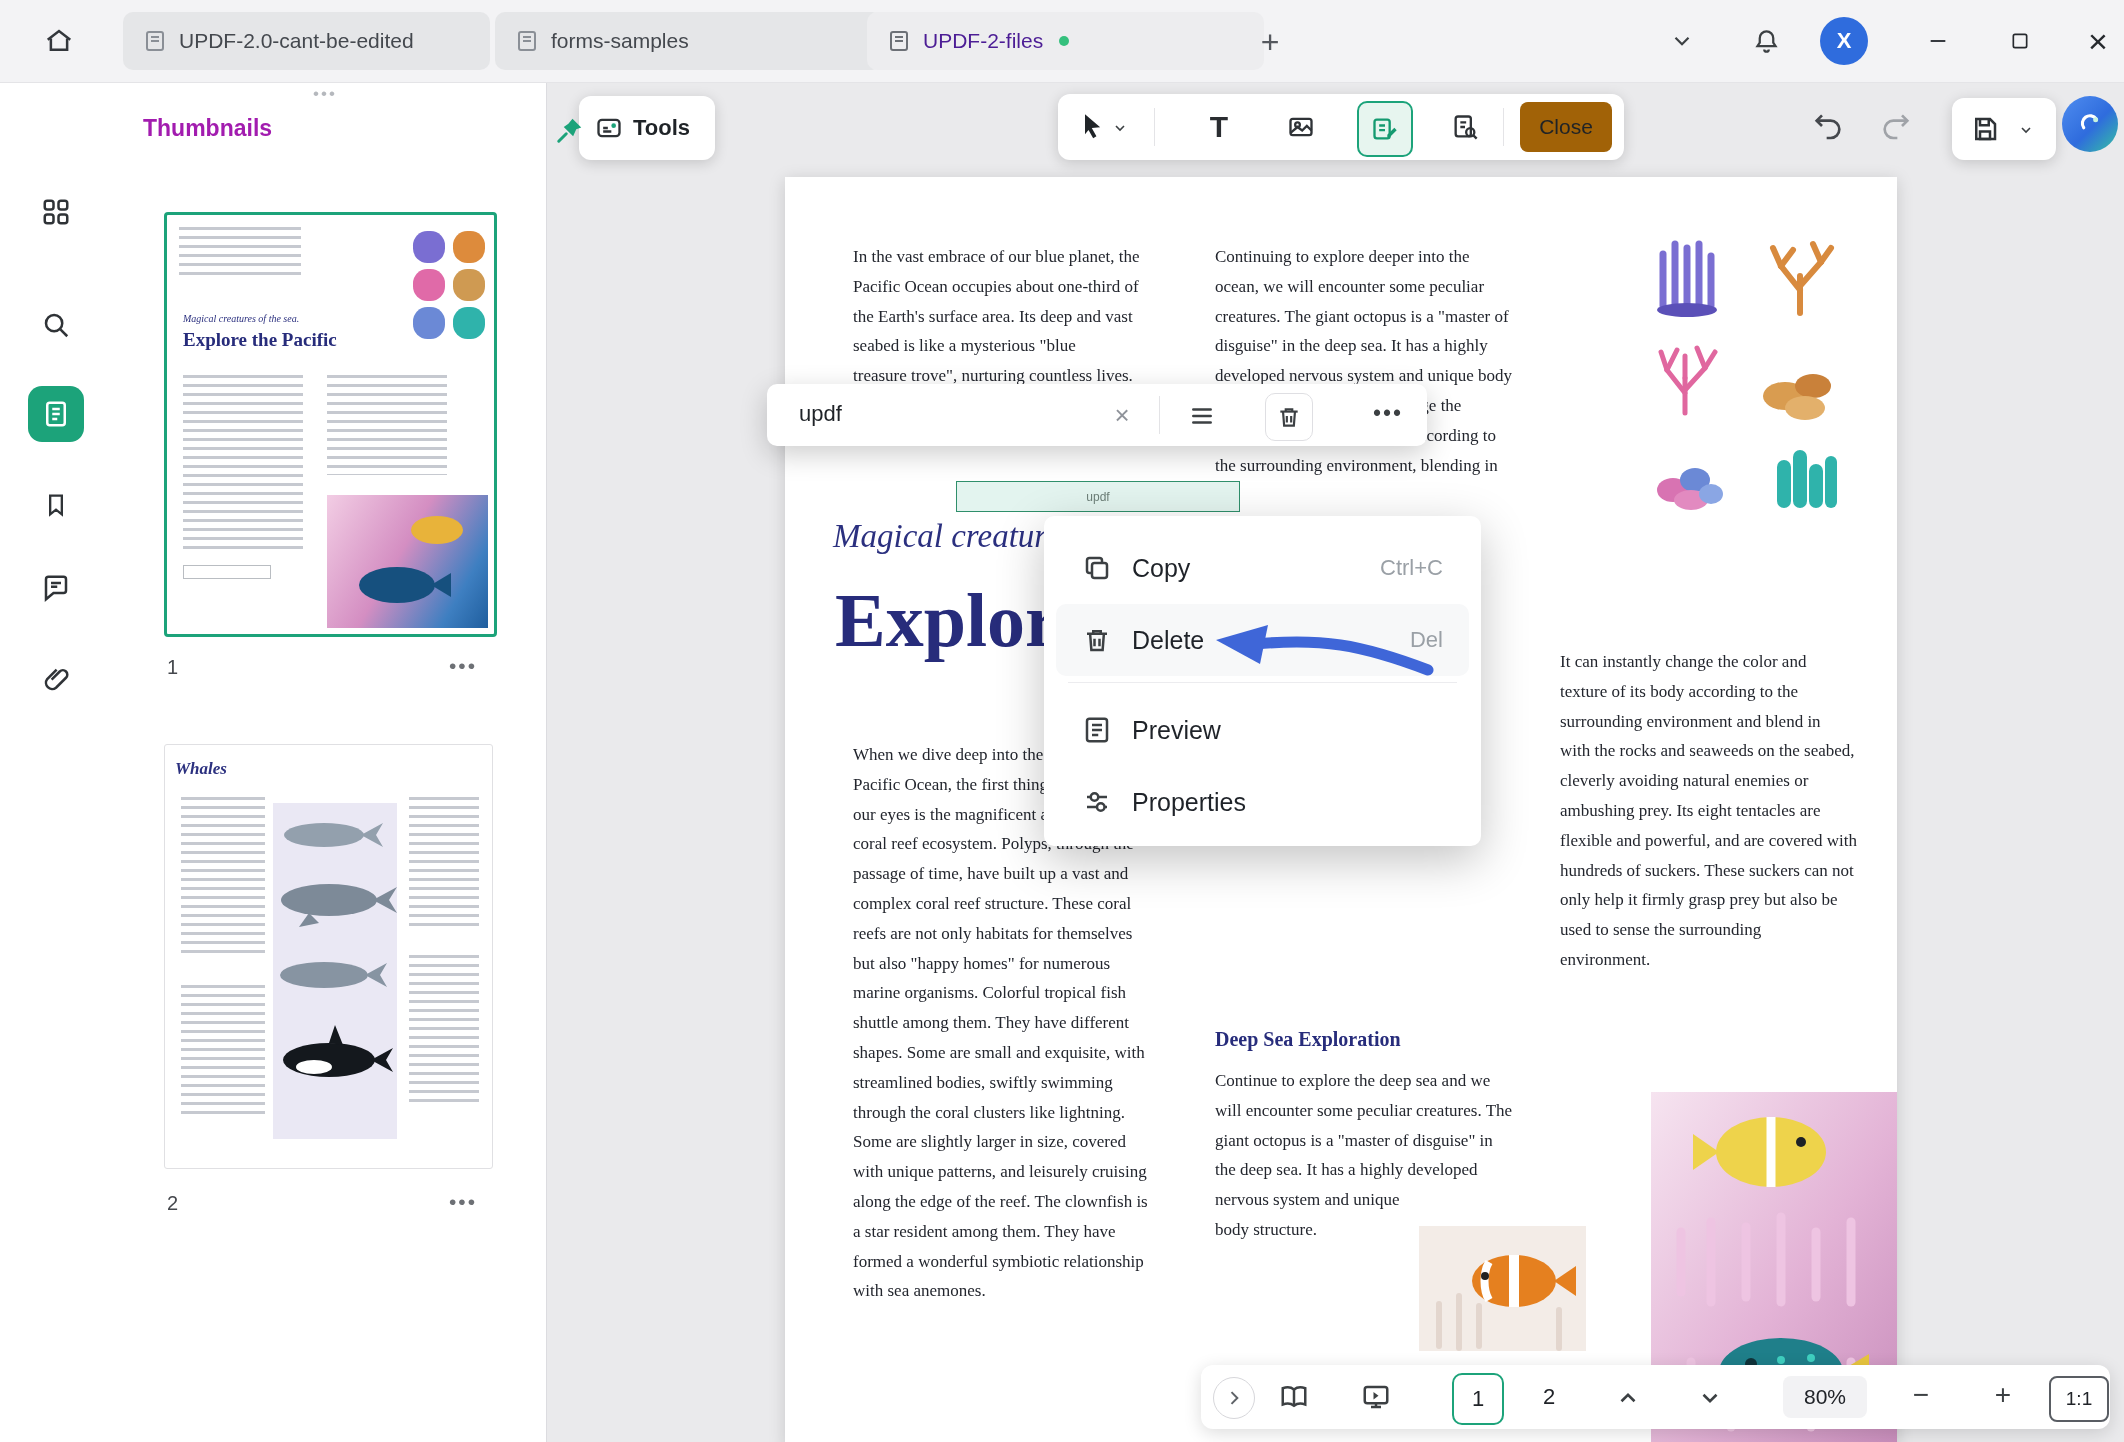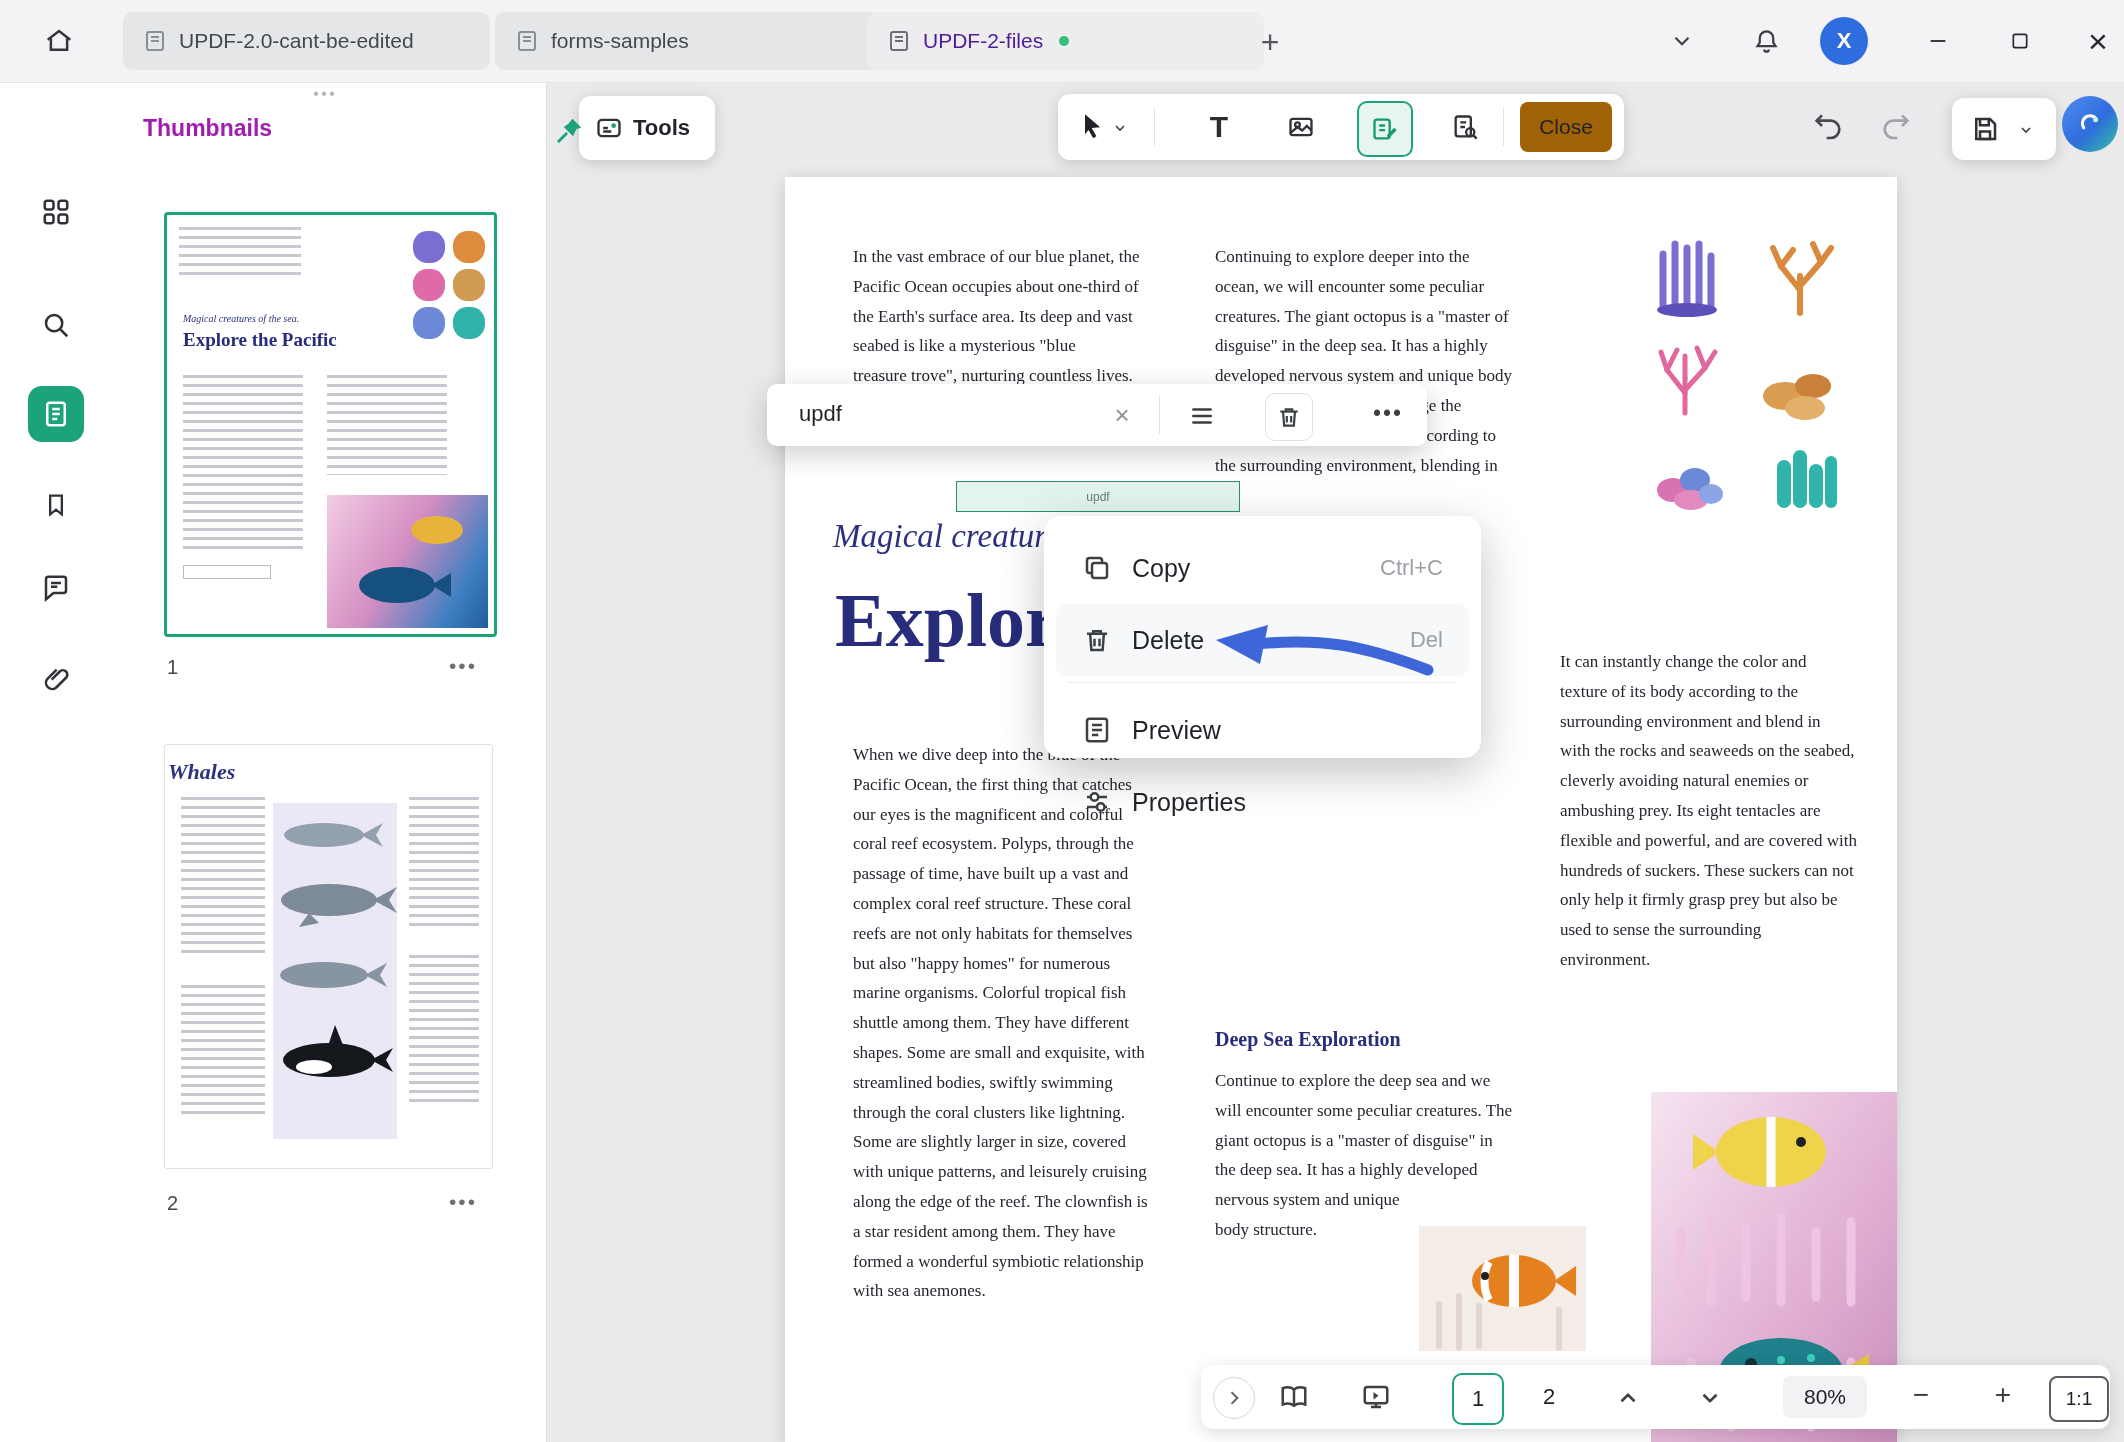--- a/index.html
+++ b/index.html
@@ -45,21 +45,21 @@
   .closebtn{position:absolute;left:462px;top:8px;width:92px;height:50px;background:#a16207;border-radius:8px;display:flex;align-items:center;justify-content:center;font-size:21px;color:#1f2327}
   
   .searchbox{position:absolute;left:767px;top:384px;width:660px;height:62px;background:#fff;border-radius:10px;box-shadow:0 8px 28px rgba(0,0,0,.2);z-index:15}
   .sval{position:absolute;left:32px;top:17px;font-size:22px;color:#1f2328}
   .sclear{position:absolute;left:338px;top:14px;width:34px;height:34px;display:flex;align-items:center;justify-content:center;font-size:26px;color:#8f939a}
   .sdiv{position:absolute;left:392px;top:12px;width:1px;height:38px;background:#e3e3e6}
   .sbtn{position:absolute;top:9px;width:46px;height:46px;display:flex;align-items:center;justify-content:center;border-radius:10px}
   .strash{border:1.5px solid #dfdfe3}
   .sdots{position:absolute;left:598px;top:16px;width:46px;text-align:center;font-size:23px;color:#3c4043;letter-spacing:2px}
   
-  .menu{position:absolute;left:1044px;top:516px;width:437px;height:242px;background:#fff;border-radius:17px;box-shadow:0 14px 48px rgba(0,0,0,.24);z-index:20}
+  .menu{position:absolute;left:1044px;top:516px;width:437px;height:330px;background:#fff;border-radius:10px;box-shadow:0 14px 48px rgba(0,0,0,.24);z-index:20}
   .mrow{position:absolute;left:12px;right:12px;height:72px;display:flex;align-items:center;padding:0 26px;border-radius:10px}
   .mlabel{font-size:25px;color:#1f2329;margin-left:20px}
   .mshort{margin-left:auto;font-size:22px;color:#9aa0a6}
   .mdiv{position:absolute;left:24px;right:24px;top:166px;height:1px;background:#ececef}
   .bluearrow{position:absolute;left:1208px;top:622px;z-index:22}
   
   .statusbar{position:absolute;left:1201px;top:1365px;width:909px;height:64px;background:#fff;border-radius:12px;box-shadow:0 4px 18px rgba(0,0,0,.14);z-index:16}
   .pagebox{position:absolute;top:8px;width:48px;height:48px;border-radius:10px;display:flex;align-items:center;justify-content:center;font-size:22px;color:#202328}
   .pagebox.current{border:2px solid #1CA37A}
   .zoompill{position:absolute;left:582px;top:11px;width:84px;height:42px;background:#f2f2f4;border-radius:8px;display:flex;align-items:center;justify-content:center;font-size:21px;color:#202328}
@@ -364,21 +364,21 @@
             <ellipse cx="70" cy="90" rx="38" ry="18" fill="#16507e"></ellipse>
             <path d="M104 90l20-12v24z" fill="#16507e"></path>
             <ellipse cx="110" cy="35" rx="26" ry="14" fill="#e8b33a"></ellipse>
           </svg>
       </div>
     </div>
     <div class="cap" style="left:58px;top:574px">1</div>
     <div class="capdots" style="left:340px;top:572px">•••</div>
 
     <div class="thumb" style="top:662px;height:423px;border:1px solid #e0e0e3;border-radius:3px">
-      <div class="abs" style="left:3px;top:14px;font-family:'Liberation Serif',serif;font-style:italic;font-weight:bold;font-size:22px;color:#2B307F">Whales</div>
+      <div class="abs" style="left:10px;top:14px;font-family:'Liberation Serif',serif;font-style:italic;font-weight:bold;font-size:17px;color:#2B307F">Whales</div>
       <div class="abs" style="left:108px;top:58px;width:124px;height:336px;background:#eae8f4"></div>
       <div class="lines" style="left:16px;top:52px;width:84px;height:160px"></div>
       <div class="lines" style="left:16px;top:240px;width:84px;height:130px"></div>
       <div class="lines" style="left:244px;top:52px;width:70px;height:130px"></div>
       <div class="lines" style="left:244px;top:210px;width:70px;height:150px"></div>
       <div class="abs" style="left:104px;top:60px">
         <svg width="130" height="330" viewBox="0 0 130 330">
           <g fill="#93a0ad">
               <ellipse cx="55" cy="30" rx="40" ry="12"></ellipse>
               <path d="M92 30l22-12-7 12 7 12z"></path>

